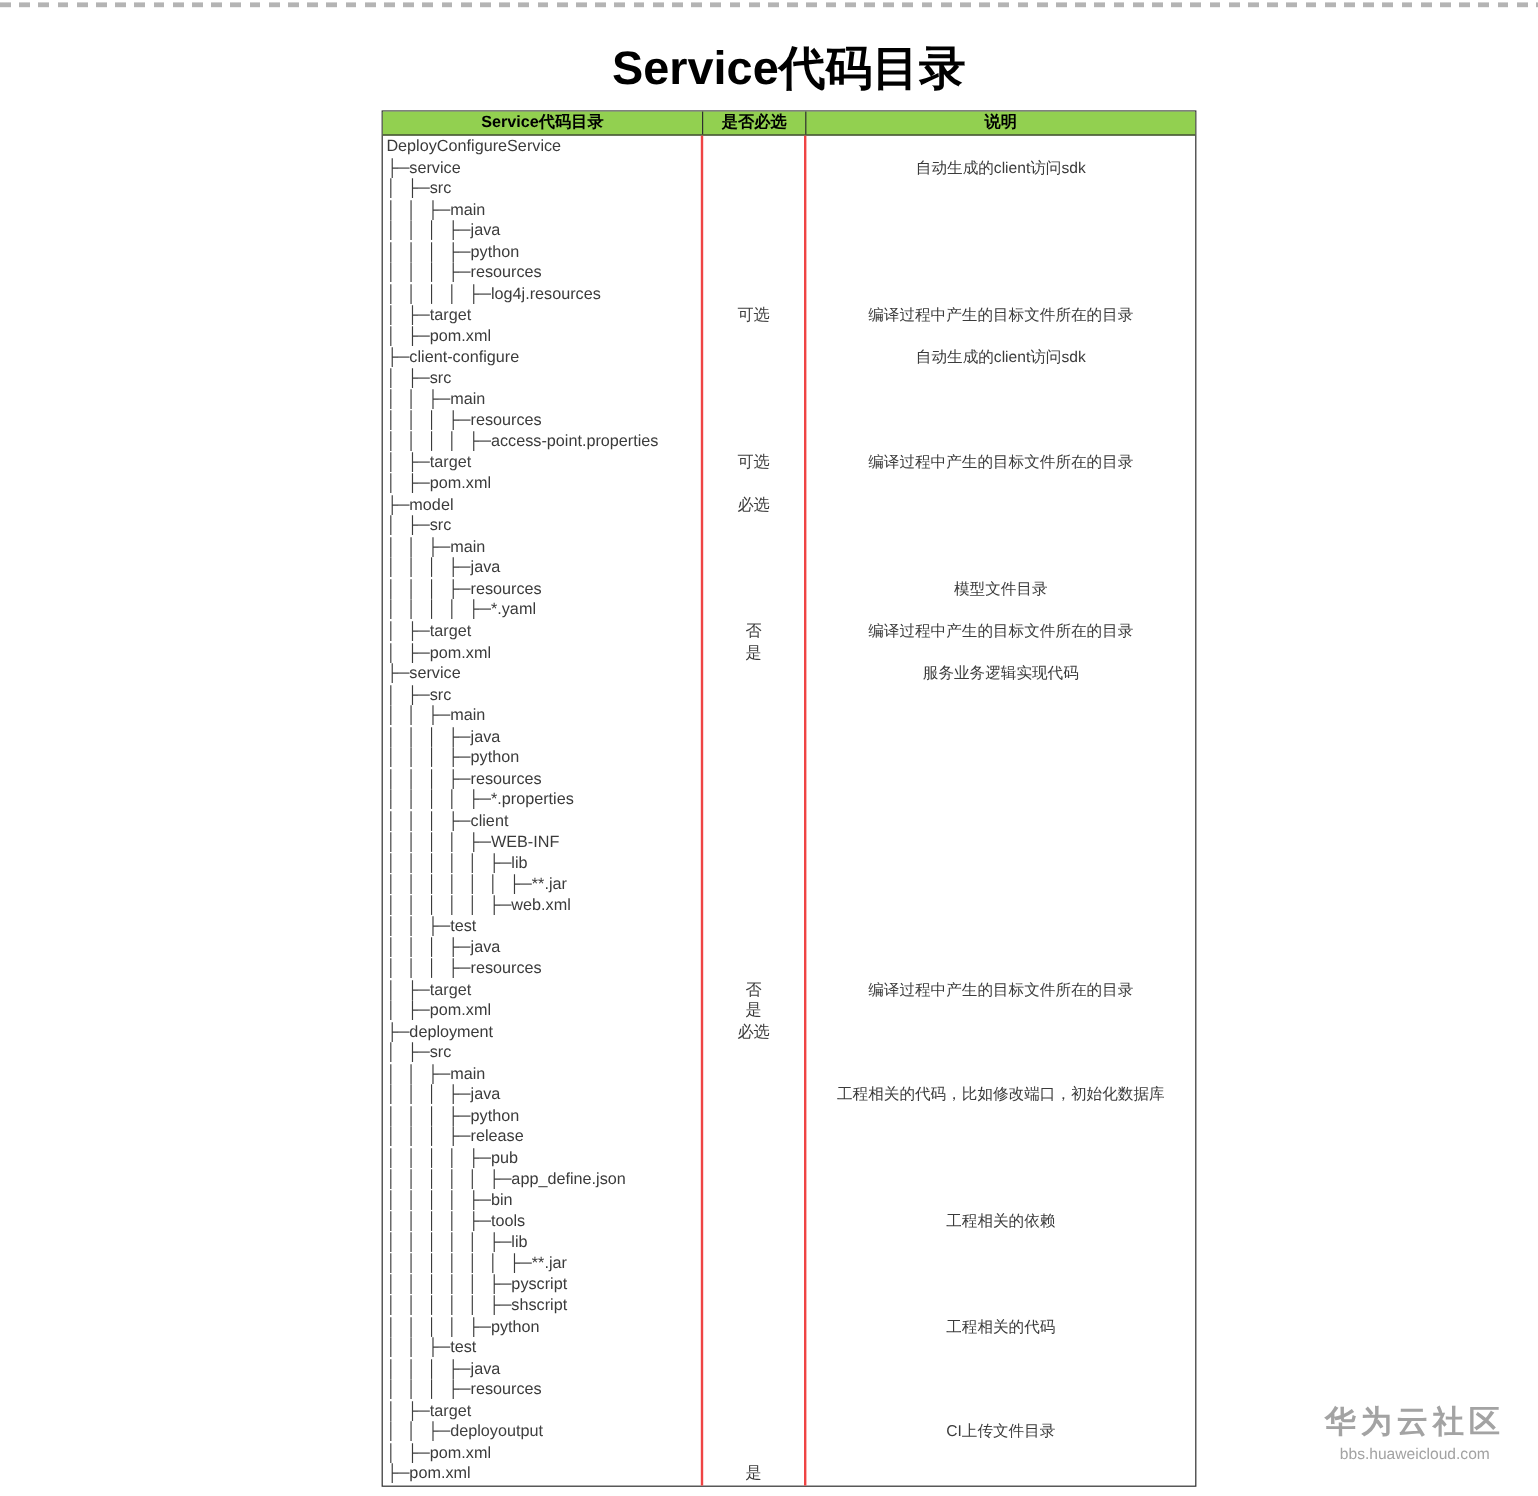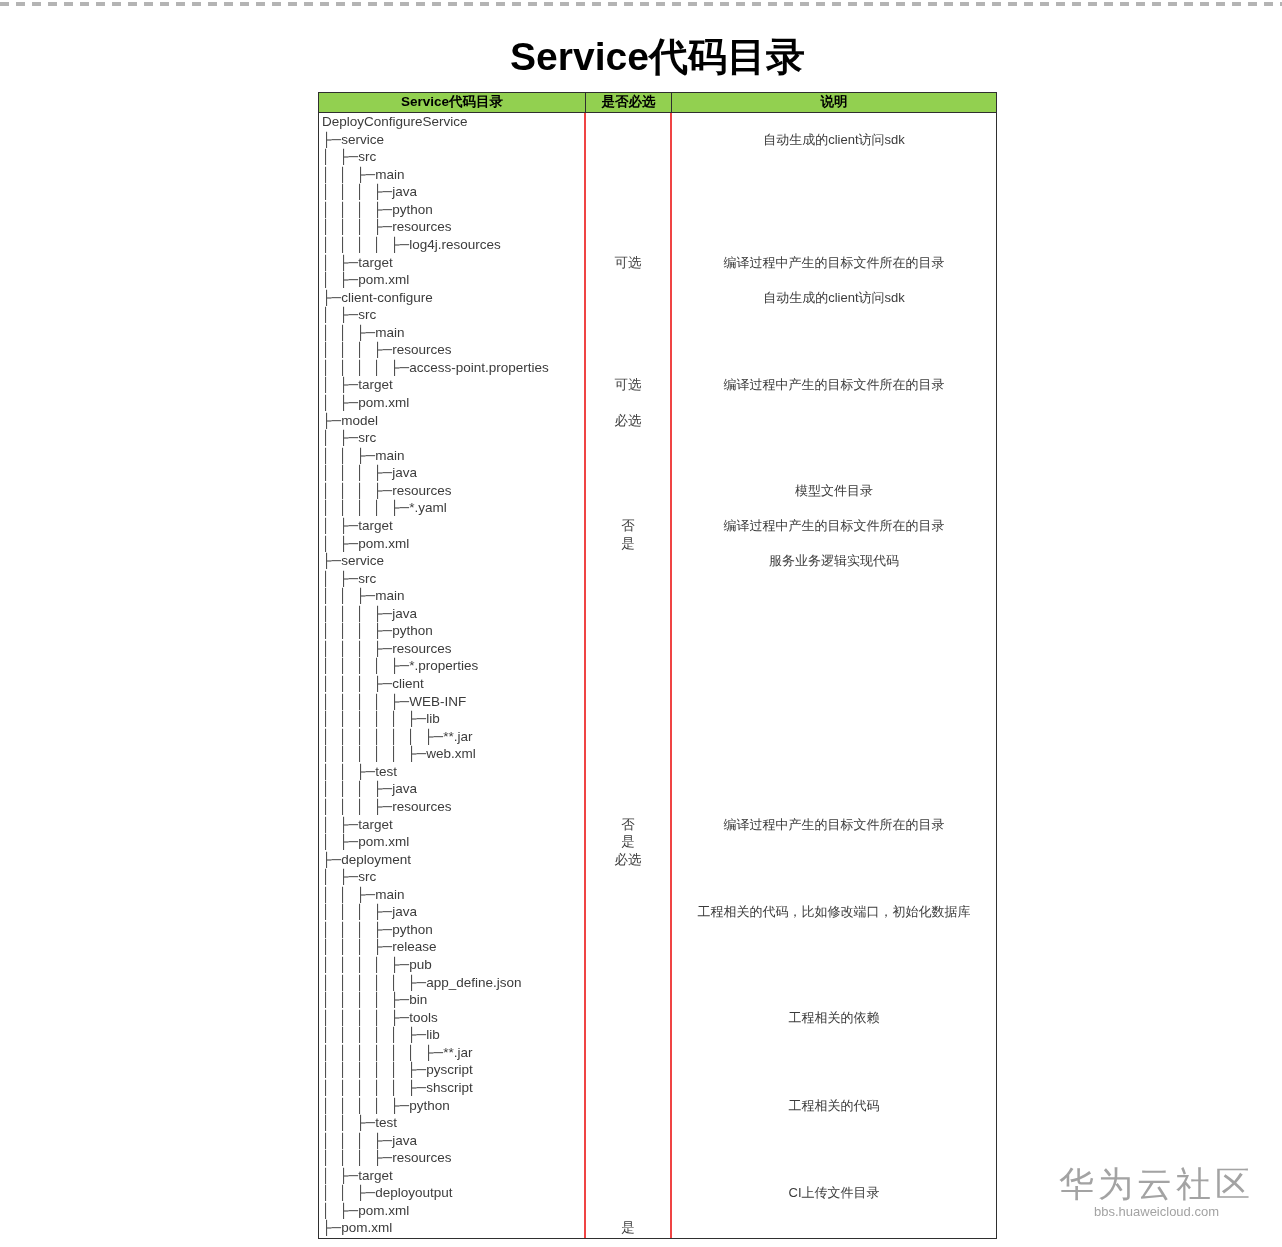--- a/index.html
+++ b/index.html
@@ -37,21 +37,21 @@
   }
   .tree-cell{padding-left:3px;}
   .tree-cell .guide{display:inline-block;width:17px;}
   .tree-cell .branch{display:inline;}
   .cell.gray{color:#404040;}
   .req-cell,.desc-cell{text-align:center;}
   .desc-cell{font-size:13px;}
   .watermark{
     position:absolute;right:28px;bottom:24px;text-align:center;color:#a3a3a3;
   }
-  .watermark .wm1{font-size:35px;letter-spacing:4px;line-height:34px;}
+  .watermark .wm1{font-size:26px;letter-spacing:4px;line-height:34px;font-weight:bold;}
   .watermark .wm2{font-size:13px;line-height:22px;}
 </style>
 </head>
 <body>
 
 <div class="page-break-dashes"></div>
 
 <h1 class="title">Service代码目录</h1>
 
 <div class="dir-table">

